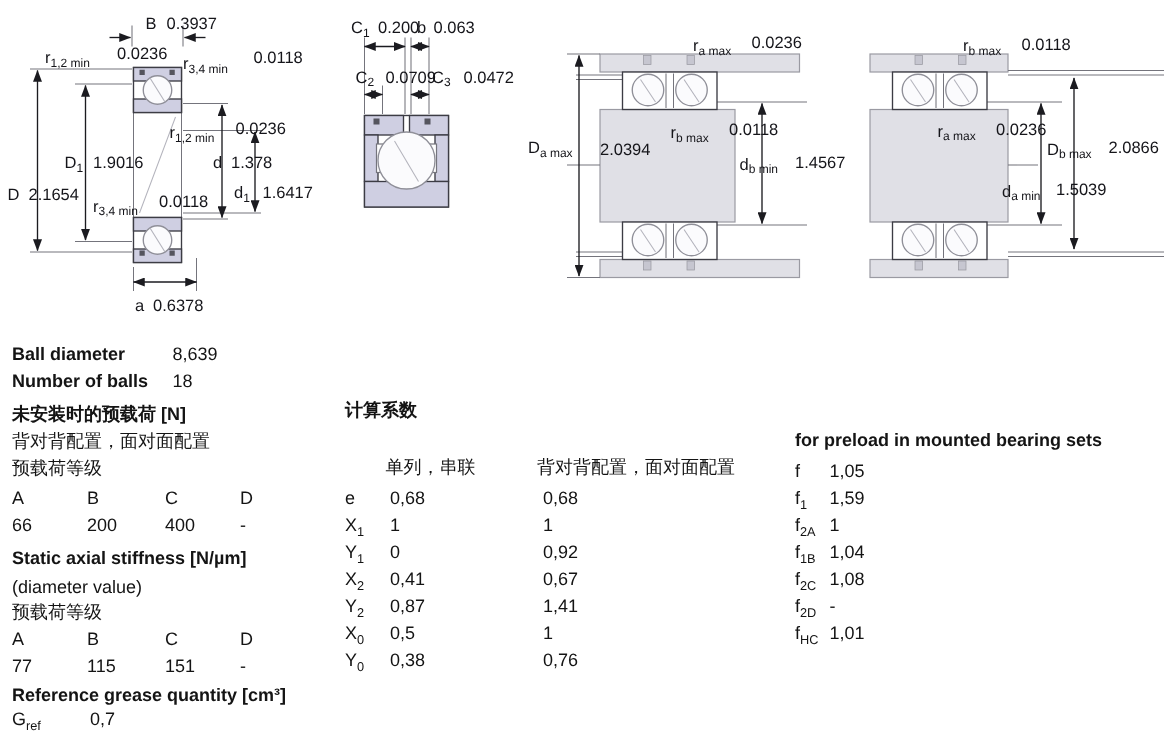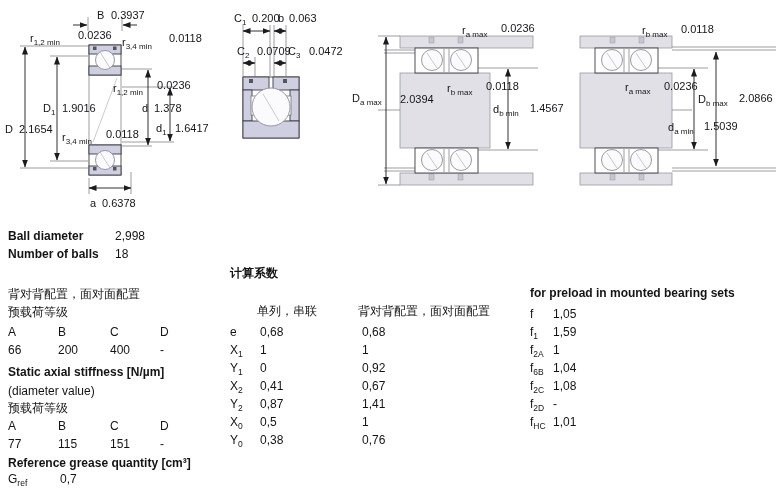--- a/index.html
+++ b/index.html
@@ -265,24 +265,25 @@
     <text x="111" y="21">0.0118</text>
     <text x="55" y="79"><tspan>r</tspan><tspan class="ss" dy="2.5">a max</tspan></text>
     <text x="94" y="78">0.0236</text>
     <text x="128" y="91"><tspan>D</tspan><tspan class="ss" dy="2.5">b max</tspan></text>
     <text x="169" y="90">2.0866</text>
     <text x="98" y="119"><tspan>d</tspan><tspan class="ss" dy="2.5">a min</tspan></text>
     <text x="134" y="118">1.5039</text>
   </svg>
 
   <span class="t b abs" style="left:8px;top:230px">Ball diameter</span>
-  <span class="t abs" style="left:115px;top:230px">2,998</span>
+  <span class="t abs" style="left:115px;top:230px">8,639</span>
   <span class="t b abs" style="left:8px;top:248px">Number of balls</span>
   <span class="t abs" style="left:115px;top:248px">18</span>
 
+  <span class="t b abs" style="left:8px;top:270px">未安装时的预载荷 [N]</span>
   <span class="t abs" style="left:8px;top:288px">背对背配置，面对面配置</span>
   <span class="t abs" style="left:8px;top:306px">预载荷等级</span>
   <span class="t abs" style="left:8px;top:326px">A</span>
   <span class="t abs" style="left:58px;top:326px">B</span>
   <span class="t abs" style="left:110px;top:326px">C</span>
   <span class="t abs" style="left:160px;top:326px">D</span>
   <span class="t abs" style="left:8px;top:344px">66</span>
   <span class="t abs" style="left:58px;top:344px">200</span>
   <span class="t abs" style="left:110px;top:344px">400</span>
   <span class="t abs" style="left:160px;top:344px">-</span>
@@ -329,21 +330,21 @@
   <span class="t abs" style="left:260px;top:434px">0,38</span>
   <span class="t abs" style="left:362px;top:434px">0,76</span>
 
   <span class="t b abs" style="left:530px;top:287px">for preload in mounted bearing sets</span>
   <span class="t abs" style="left:530px;top:308px"><span>f</span><sub></sub></span>
   <span class="t abs" style="left:553px;top:308px">1,05</span>
   <span class="t abs" style="left:530px;top:326px"><span>f</span><sub>1</sub></span>
   <span class="t abs" style="left:553px;top:326px">1,59</span>
   <span class="t abs" style="left:530px;top:344px"><span>f</span><sub>2A</sub></span>
   <span class="t abs" style="left:553px;top:344px">1</span>
-  <span class="t abs" style="left:530px;top:362px"><span>f</span><sub>6B</sub></span>
+  <span class="t abs" style="left:530px;top:362px"><span>f</span><sub>1B</sub></span>
   <span class="t abs" style="left:553px;top:362px">1,04</span>
   <span class="t abs" style="left:530px;top:380px"><span>f</span><sub>2C</sub></span>
   <span class="t abs" style="left:553px;top:380px">1,08</span>
   <span class="t abs" style="left:530px;top:398px"><span>f</span><sub>2D</sub></span>
   <span class="t abs" style="left:553px;top:398px">-</span>
   <span class="t abs" style="left:530px;top:416px"><span>f</span><sub>HC</sub></span>
   <span class="t abs" style="left:553px;top:416px">1,01</span>
 
 </div>
 

